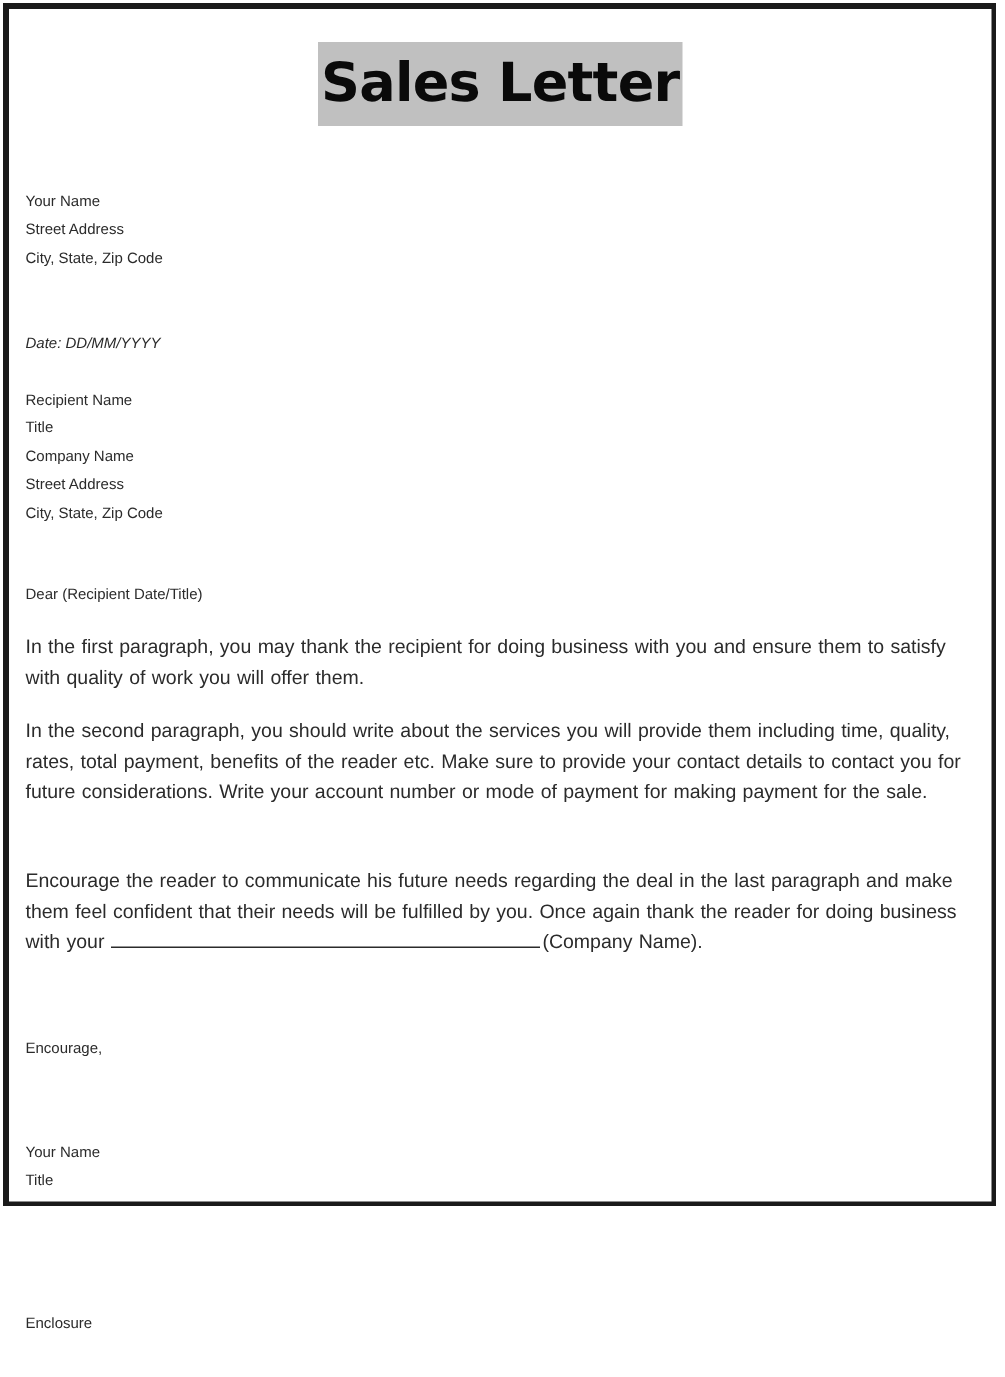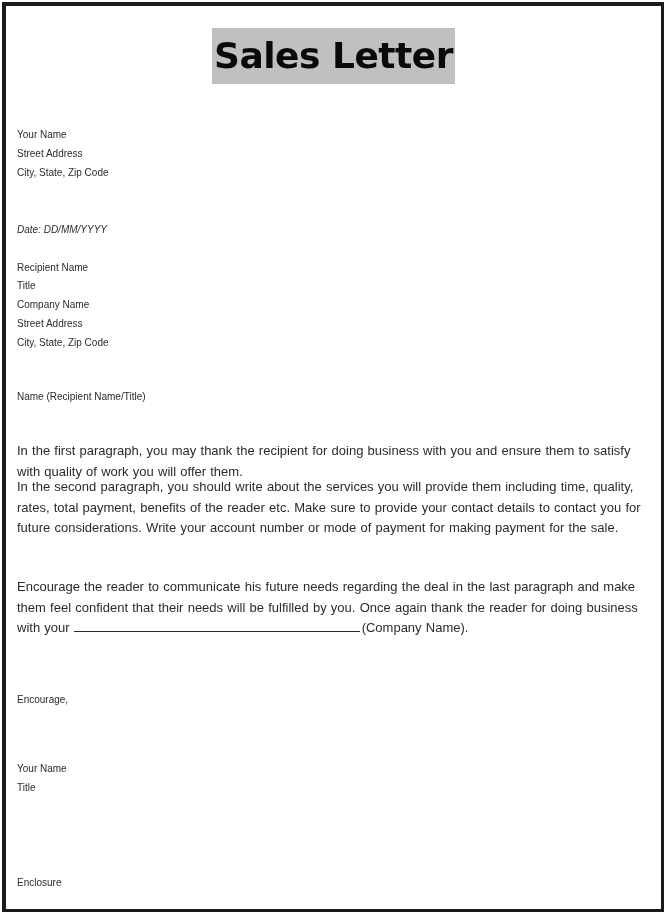--- a/index.html
+++ b/index.html
@@ -13,21 +13,21 @@
       position: relative;
       overflow: hidden;
       font-family: "Liberation Sans", "DejaVu Sans", sans-serif;
       color: #2b2b2b;
     }
     .page {
       position: absolute;
       left: 2px;
       top: 2px;
       width: 662px;
-      height: 910px;
+      height: 802px;
       border-top: 4px solid #1a1a1a;
       border-left: 4px solid #1a1a1a;
       border-right: 3px solid #1a1a1a;
       border-bottom: 3px solid #1a1a1a;
       background: #ffffff;
       box-sizing: border-box;
     }
     .title-wrap {
       position: absolute;
       left: 0;
@@ -87,23 +87,23 @@
   <div class="line" style="top:157px;">City, State, Zip Code</div>
 
   <div class="line" style="top:214px;font-style:italic;">Date: DD/MM/YYYY</div>
 
   <div class="line" style="top:252px;">Recipient Name</div>
   <div class="line" style="top:270px;">Title</div>
   <div class="line" style="top:289px;">Company Name</div>
   <div class="line" style="top:308px;">Street Address</div>
   <div class="line" style="top:327px;">City, State, Zip Code</div>
 
-  <div class="line" style="top:381px;">Name (Recipient Name/Title)</div>
+  <div class="line" style="top:381px;">Dear (Recipient Date/Title)</div>
 
-  <div class="para" style="top:415px;margin-top:20px;">In the first paragraph, you may thank the recipient for doing business with you and ensure them to satisfy with quality of work you will offer them.</div>
+  <div class="para" style="top:415px;">In the first paragraph, you may thank the recipient for doing business with you and ensure them to satisfy with quality of work you will offer them.</div>
 
   <div class="para" style="top:471px;">In the second paragraph, you should write about the services you will provide them including time, quality, rates, total payment, benefits of the reader etc. Make sure to provide your contact details to contact you for future considerations. Write your account number or mode of payment for making payment for the sale.</div>
 
   <div class="para" style="top:571px;">
     <span>Encourage the reader to communicate his future needs regarding the deal in the last paragraph and make them feel confident that their needs will be fulfilled by you. Once again thank the reader for doing business with your</span><span class="blank"></span><span>(Company Name).</span>
   </div>
 
   <div class="line" style="top:684px;">Encourage,</div>
 
   <div class="line" style="top:753px;">Your Name</div>

